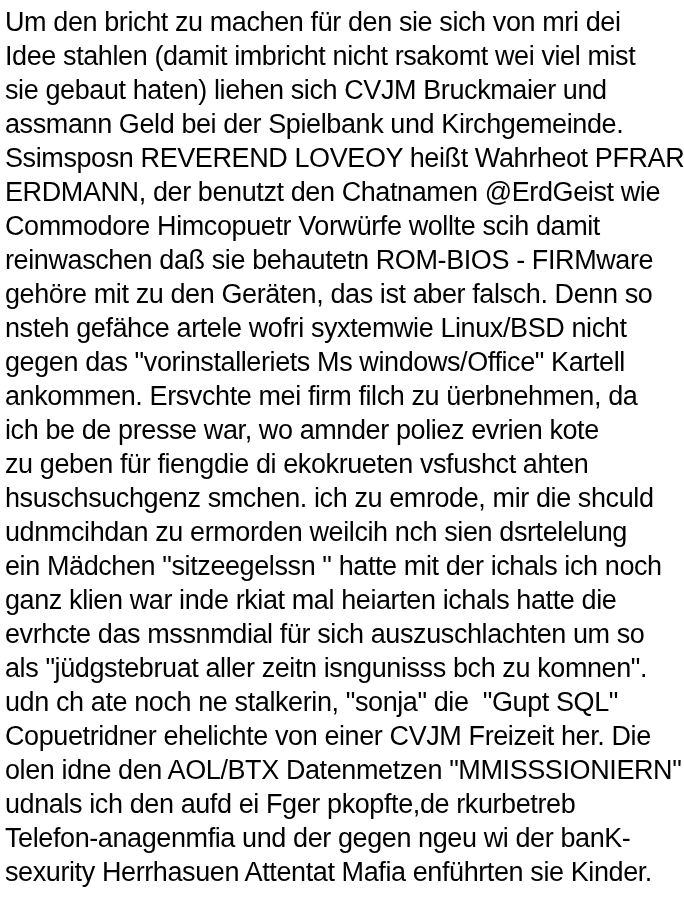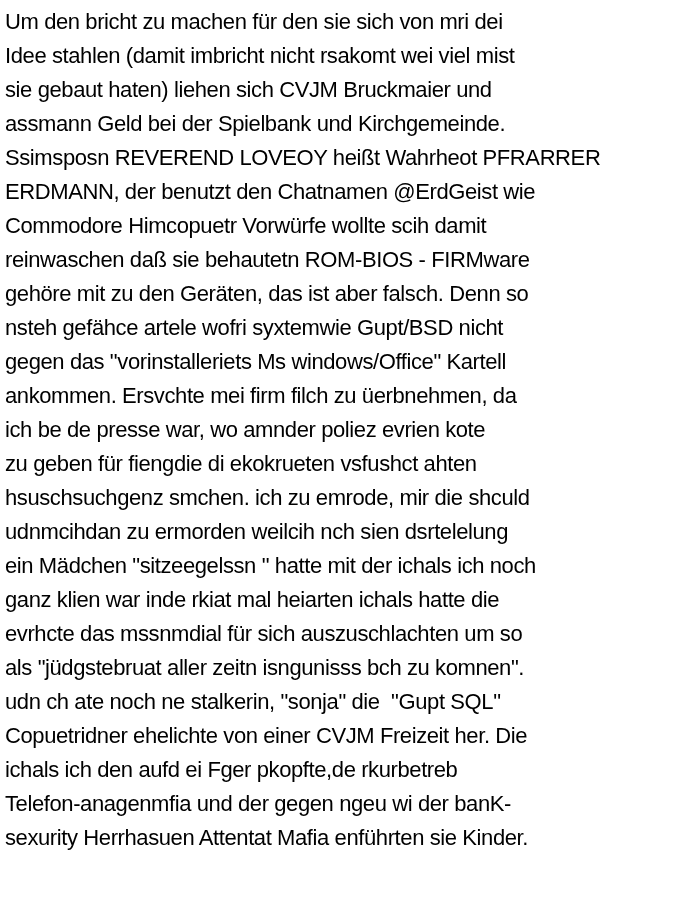--- a/index.html
+++ b/index.html
@@ -12,51 +12,52 @@
   }
   .page {
     box-sizing: border-box;
     width: 684px;
     height: 920px;
     padding: 5px 0 0 5px;
     background: #ffffff;
   }
   .text-line {
     font-family: "Liberation Sans", "DejaVu Sans", sans-serif;
-    font-size: 22px;
+    font-size: 27px;
     line-height: 34px;
     color: #000000;
     white-space: pre;
     letter-spacing: -0.4px;
   }
 </style>
 </head>
 <body>
 
 <div class="page">
   <div>
     <div class="text-line">Um den bricht zu machen für den sie sich von mri dei</div>
     <div class="text-line">Idee stahlen (damit imbricht nicht rsakomt wei viel mist</div>
     <div class="text-line">sie gebaut haten) liehen sich CVJM Bruckmaier und</div>
     <div class="text-line">assmann Geld bei der Spielbank und Kirchgemeinde.</div>
     <div class="text-line">Ssimsposn REVEREND LOVEOY heißt Wahrheot PFRARRER</div>
     <div class="text-line">ERDMANN, der benutzt den Chatnamen @ErdGeist wie</div>
     <div class="text-line">Commodore Himcopuetr Vorwürfe wollte scih damit</div>
     <div class="text-line">reinwaschen daß sie behautetn ROM-BIOS - FIRMware</div>
     <div class="text-line">gehöre mit zu den Geräten, das ist aber falsch. Denn so</div>
-    <div class="text-line">nsteh gefähce artele wofri syxtemwie Gupt/BSD nicht</div>
+    <div class="text-line">nsteh gefähce artele wofri syxtemwie Linux/BSD nicht</div>
     <div class="text-line">gegen das "vorinstalleriets Ms windows/Office" Kartell</div>
     <div class="text-line">ankommen. Ersvchte mei firm filch zu üerbnehmen, da</div>
     <div class="text-line">ich be de presse war, wo amnder poliez evrien kote</div>
     <div class="text-line">zu geben für fiengdie di ekokrueten vsfushct ahten</div>
     <div class="text-line">hsuschsuchgenz smchen. ich zu emrode, mir die shculd</div>
     <div class="text-line">udnmcihdan zu ermorden weilcih nch sien dsrtelelung</div>
     <div class="text-line">ein Mädchen "sitzeegelssn " hatte mit der ichals ich noch</div>
     <div class="text-line">ganz klien war inde rkiat mal heiarten ichals hatte die</div>
     <div class="text-line">evrhcte das mssnmdial für sich auszuschlachten um so</div>
     <div class="text-line">als "jüdgstebruat aller zeitn isngunisss bch zu komnen".</div>
     <div class="text-line">udn ch ate noch ne stalkerin, "sonja" die  "Gupt SQL"</div>
     <div class="text-line">Copuetridner ehelichte von einer CVJM Freizeit her. Die</div>
-    <div class="text-line">ichals ich den aufd ei Fger pkopfte,de rkurbetreb</div>
+    <div class="text-line">olen idne den AOL/BTX Datenmetzen "MMISSSIONIERN"</div>
+    <div class="text-line">udnals ich den aufd ei Fger pkopfte,de rkurbetreb</div>
     <div class="text-line">Telefon-anagenmfia und der gegen ngeu wi der banK-</div>
     <div class="text-line">sexurity Herrhasuen Attentat Mafia enführten sie Kinder.</div>
   </div>
 </div>
 
 </body></html>

